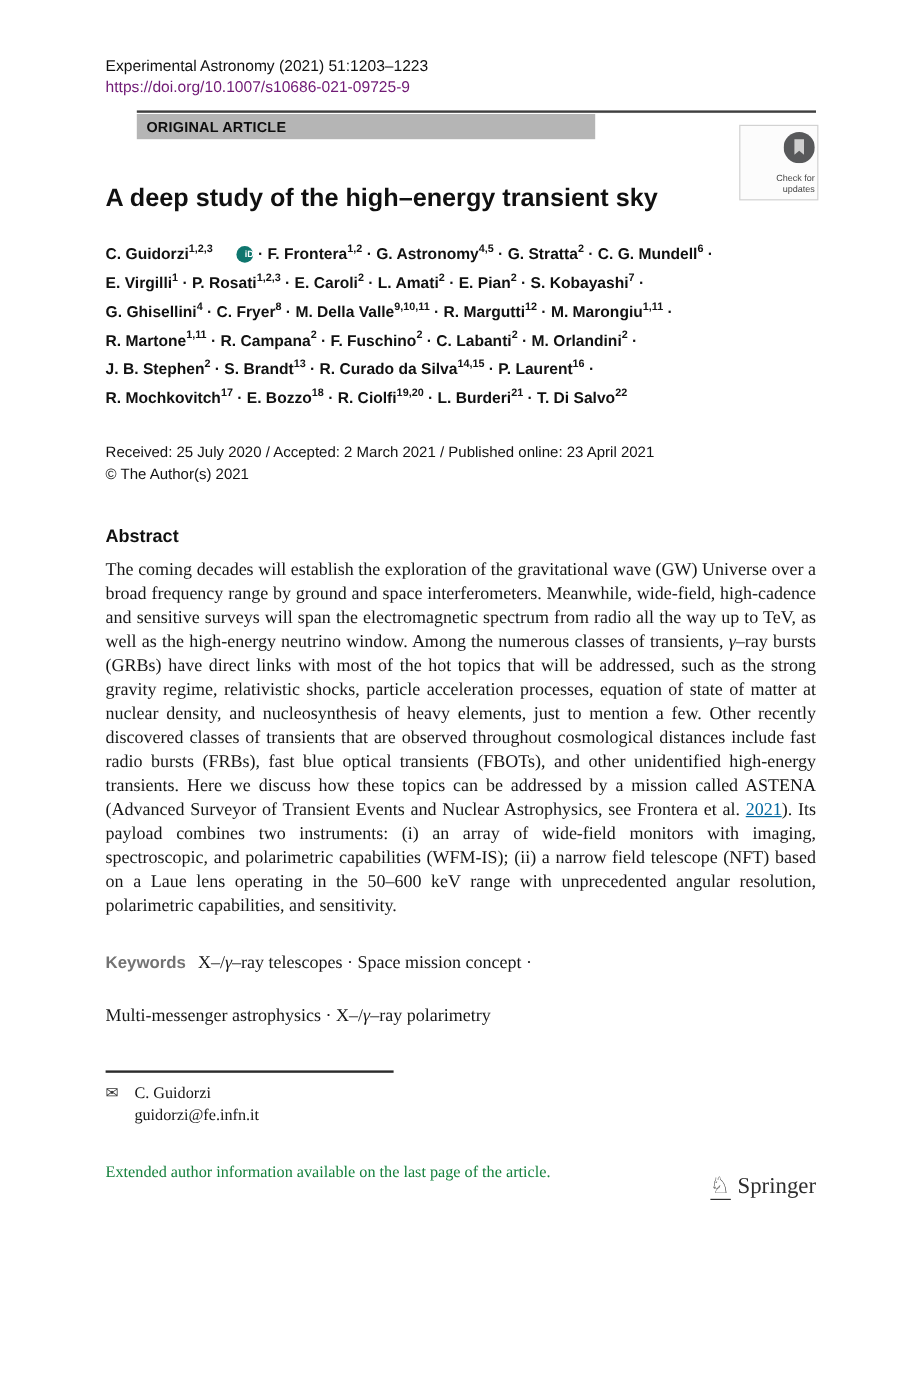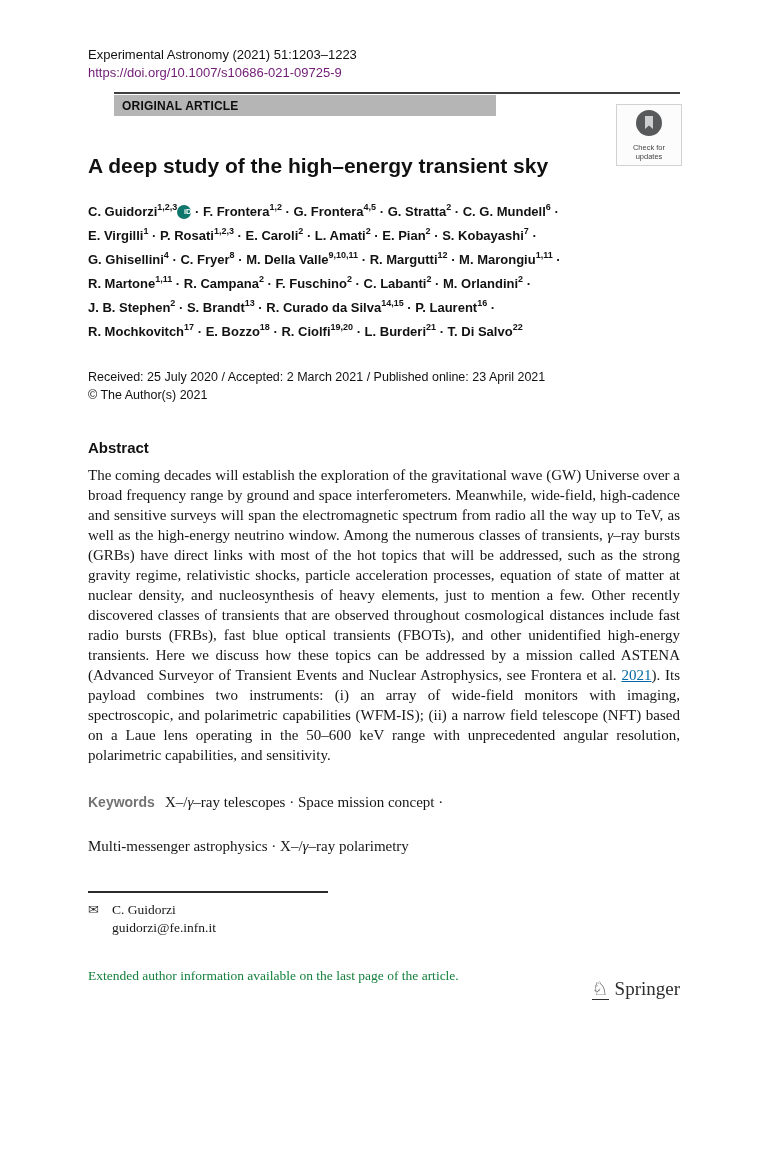--- a/index.html
+++ b/index.html
@@ -9,32 +9,32 @@
 
   
   .journal-line{font-size:13px;line-height:18px;color:#111;}
   .doi-line{font-size:13px;line-height:18px;color:#701a75;}
   .banner-row{position:relative;margin-top:10px;padding-left:26px;}
   .top-rule{height:2px;background:#3f3f3f;}
   .article-type-banner{margin-top:1px;width:382px;background:#b5b5b5;color:#0d0d0d;
         font-weight:bold;font-size:12px;letter-spacing:.2px;padding:4px 8px 3px 8px;box-sizing:border-box;}
   
   .check-badge{position:absolute;right:-2px;top:12px;width:60px;border:1px solid #d2d2d2;
-        background:#fcfcfc;text-align:center;padding:5px 2px 4px 2px;cursor:pointer;}
+        background:#fcfcfc;text-align:right;padding:5px 2px 4px 2px;cursor:pointer;}
   .check-badge .txt{font-size:7.5px;line-height:9px;color:#474747;margin-top:3px;}
 
   
   .article-title{margin:36px 0 0 0;font-size:21px;line-height:28px;font-weight:bold;color:#111;}
   .author-list{margin-top:20px;}
   .author-line{font-size:13px;line-height:24px;font-weight:bold;color:#111;white-space:nowrap;}
   .author-line sup{font-size:9px;line-height:0;position:relative;top:-1px;}
   .sep{font-weight:bold;}
   .orcid{display:inline-block;width:14px;height:14px;border-radius:50%;background:#0f766e;
         color:#fff;font-size:7.5px;font-weight:bold;text-align:right;line-height:14px;
-        vertical-align:2px;margin-left:0;cursor:pointer;}
+        vertical-align:2px;margin-left:20px;cursor:pointer;}
 
   .dates-block{margin-top:24px;font-size:12.5px;line-height:18px;color:#111;}
 
   
   .abstract-section{margin-top:34px;}
   .abstract-heading{font-size:15px;font-weight:bold;line-height:20px;color:#111;}
   .abstract-body{margin:7px 0 0 0;font-family:"Liberation Serif",serif;font-size:15px;
         line-height:20px;text-align:justify;color:#161616;}
   .abstract-body em{font-style:italic;}
   .blue-link{color:#0369a1;cursor:pointer;text-decoration:underline;}
@@ -81,21 +81,21 @@
         <div class="txt">
           <div>Check for</div>
           <div>updates</div>
         </div>
       </div>
     </div>
 
     <h1 class="article-title">A deep study of the high–energy transient sky</h1>
 
     <div class="author-list">
-        <div class="author-line"><span>C. Guidorzi</span><sup>1,2,3</sup><span class="orcid">iD</span><span class="sep"> · </span><span>F. Frontera</span><sup>1,2</sup><span class="sep"> · </span><span>G. Frontera</span><sup>4,5</sup><span class="sep"> · </span><span>G. Stratta</span><sup>2</sup><span class="sep"> · </span><span>C. G. Mundell</span><sup>6</sup><span class="sep"> ·</span></div>
+        <div class="author-line"><span>C. Guidorzi</span><sup>1,2,3</sup><span class="orcid">iD</span><span class="sep"> · </span><span>F. Frontera</span><sup>1,2</sup><span class="sep"> · </span><span>G. Astronomy</span><sup>4,5</sup><span class="sep"> · </span><span>G. Stratta</span><sup>2</sup><span class="sep"> · </span><span>C. G. Mundell</span><sup>6</sup><span class="sep"> ·</span></div>
         <div class="author-line"><span>E. Virgilli</span><sup>1</sup><span class="sep"> · </span><span>P. Rosati</span><sup>1,2,3</sup><span class="sep"> · </span><span>E. Caroli</span><sup>2</sup><span class="sep"> · </span><span>L. Amati</span><sup>2</sup><span class="sep"> · </span><span>E. Pian</span><sup>2</sup><span class="sep"> · </span><span>S. Kobayashi</span><sup>7</sup><span class="sep"> ·</span></div>
         <div class="author-line"><span>G. Ghisellini</span><sup>4</sup><span class="sep"> · </span><span>C. Fryer</span><sup>8</sup><span class="sep"> · </span><span>M. Della Valle</span><sup>9,10,11</sup><span class="sep"> · </span><span>R. Margutti</span><sup>12</sup><span class="sep"> · </span><span>M. Marongiu</span><sup>1,11</sup><span class="sep"> ·</span></div>
         <div class="author-line"><span>R. Martone</span><sup>1,11</sup><span class="sep"> · </span><span>R. Campana</span><sup>2</sup><span class="sep"> · </span><span>F. Fuschino</span><sup>2</sup><span class="sep"> · </span><span>C. Labanti</span><sup>2</sup><span class="sep"> · </span><span>M. Orlandini</span><sup>2</sup><span class="sep"> ·</span></div>
         <div class="author-line"><span>J. B. Stephen</span><sup>2</sup><span class="sep"> · </span><span>S. Brandt</span><sup>13</sup><span class="sep"> · </span><span>R. Curado da Silva</span><sup>14,15</sup><span class="sep"> · </span><span>P. Laurent</span><sup>16</sup><span class="sep"> ·</span></div>
         <div class="author-line"><span>R. Mochkovitch</span><sup>17</sup><span class="sep"> · </span><span>E. Bozzo</span><sup>18</sup><span class="sep"> · </span><span>R. Ciolfi</span><sup>19,20</sup><span class="sep"> · </span><span>L. Burderi</span><sup>21</sup><span class="sep"> · </span><span>T. Di Salvo</span><sup>22</sup></div>
       </div>
 
     <div class="dates-block">
       <div>Received: 25 July 2020 / Accepted: 2 March 2021 / Published online: 23 April 2021</div>
       <div>© The Author(s) 2021</div>

